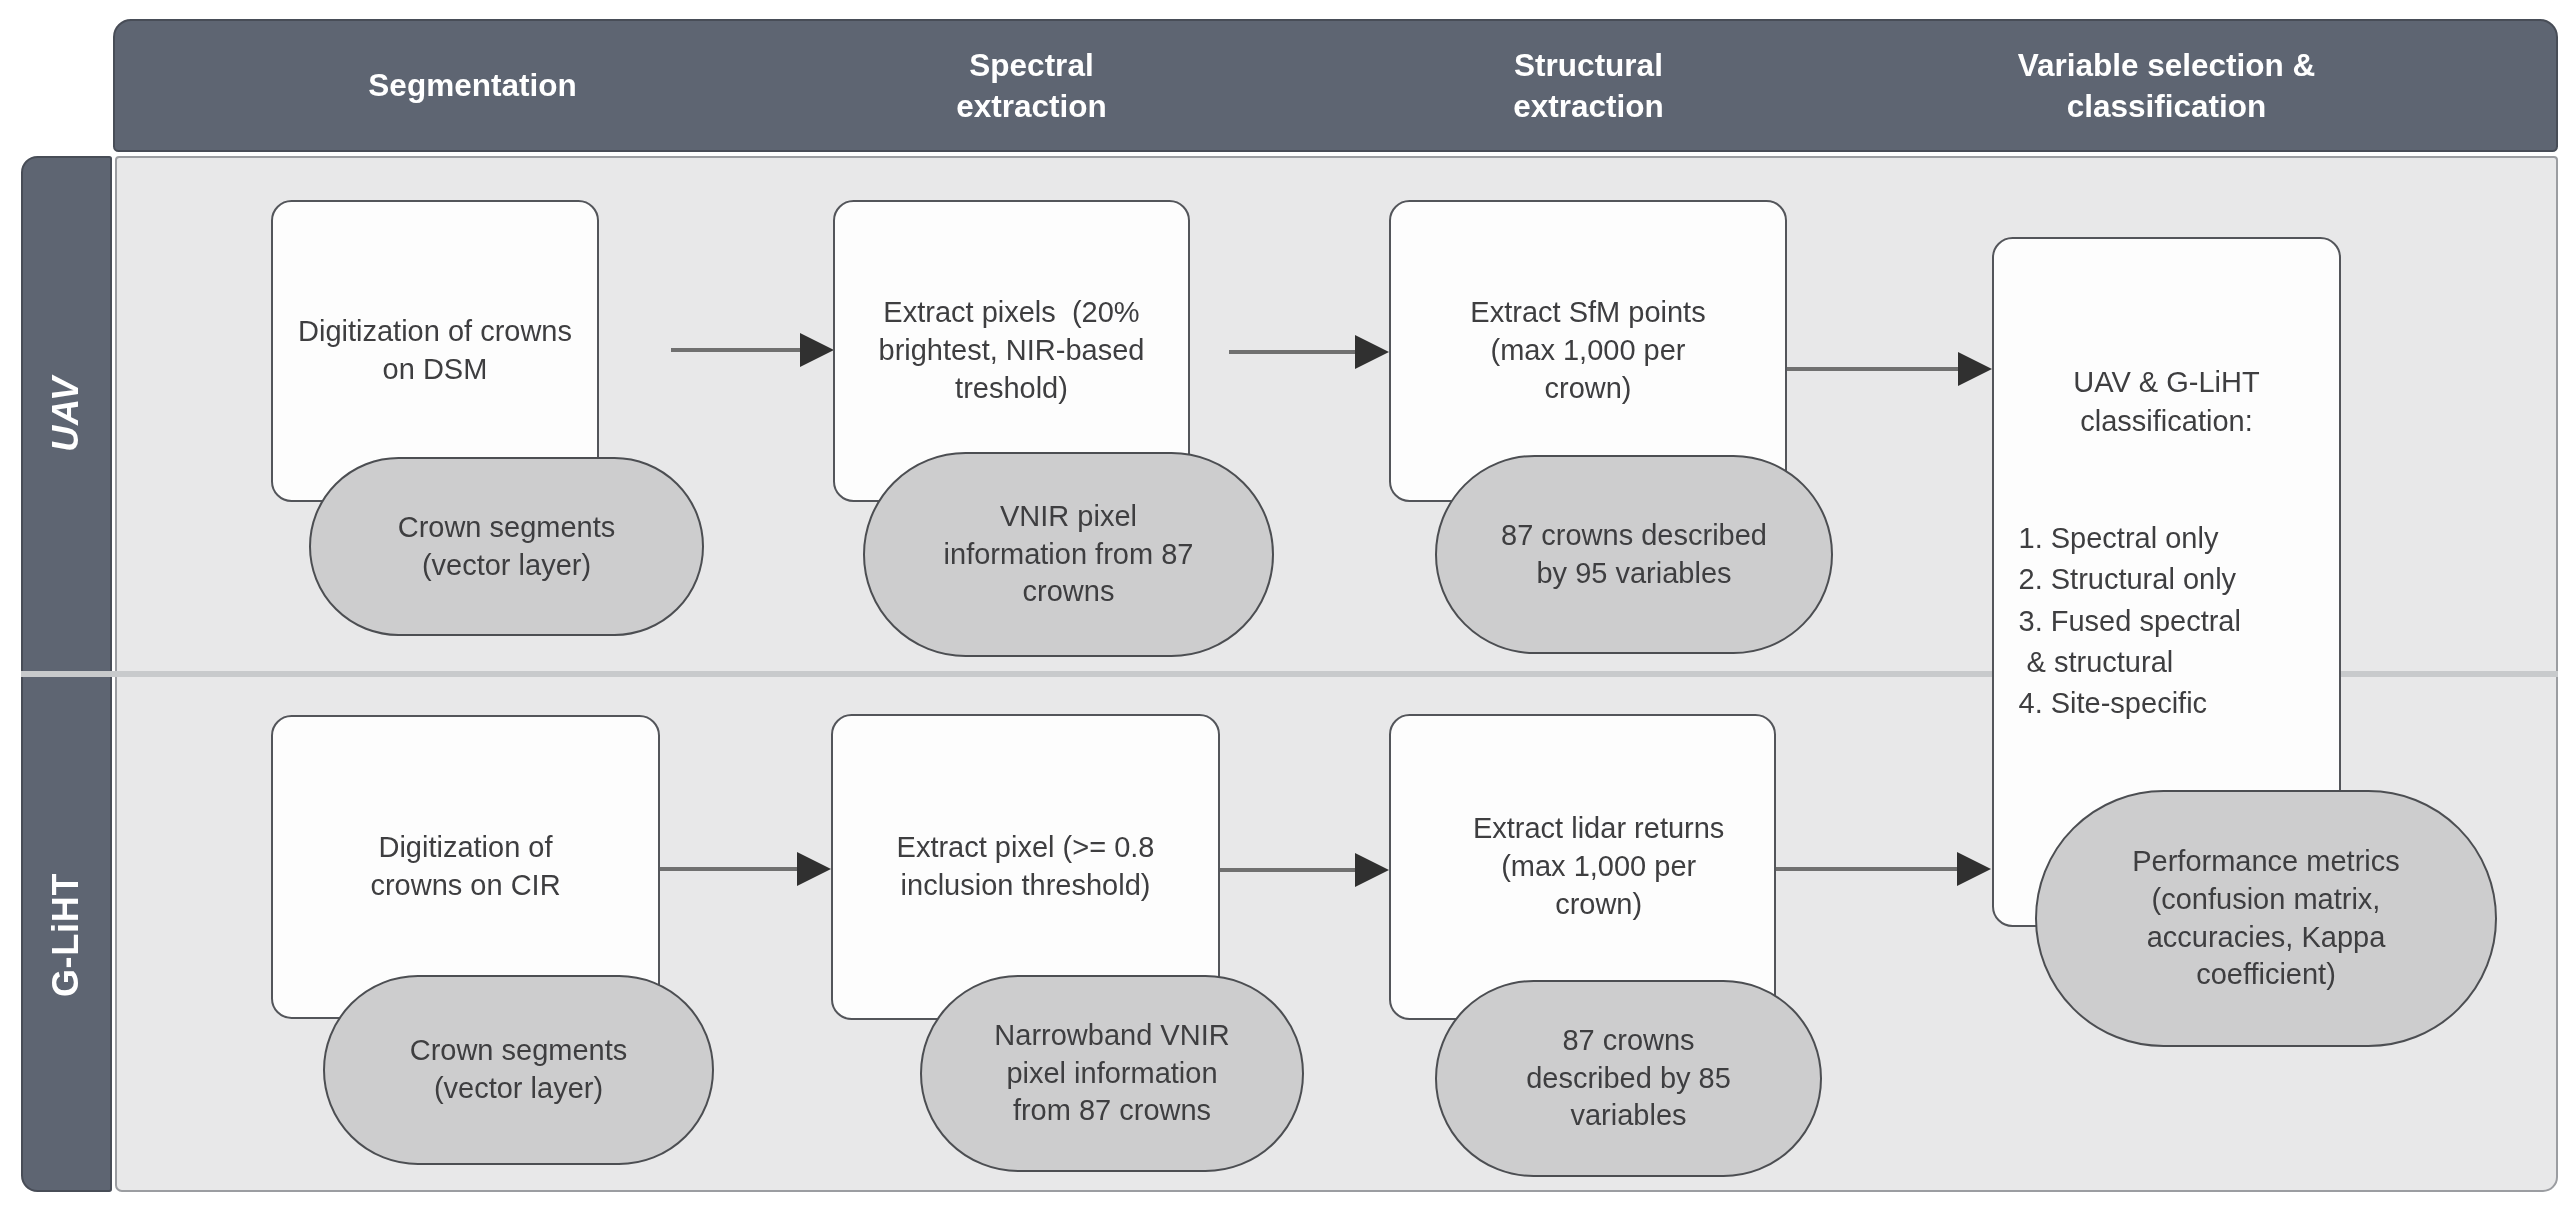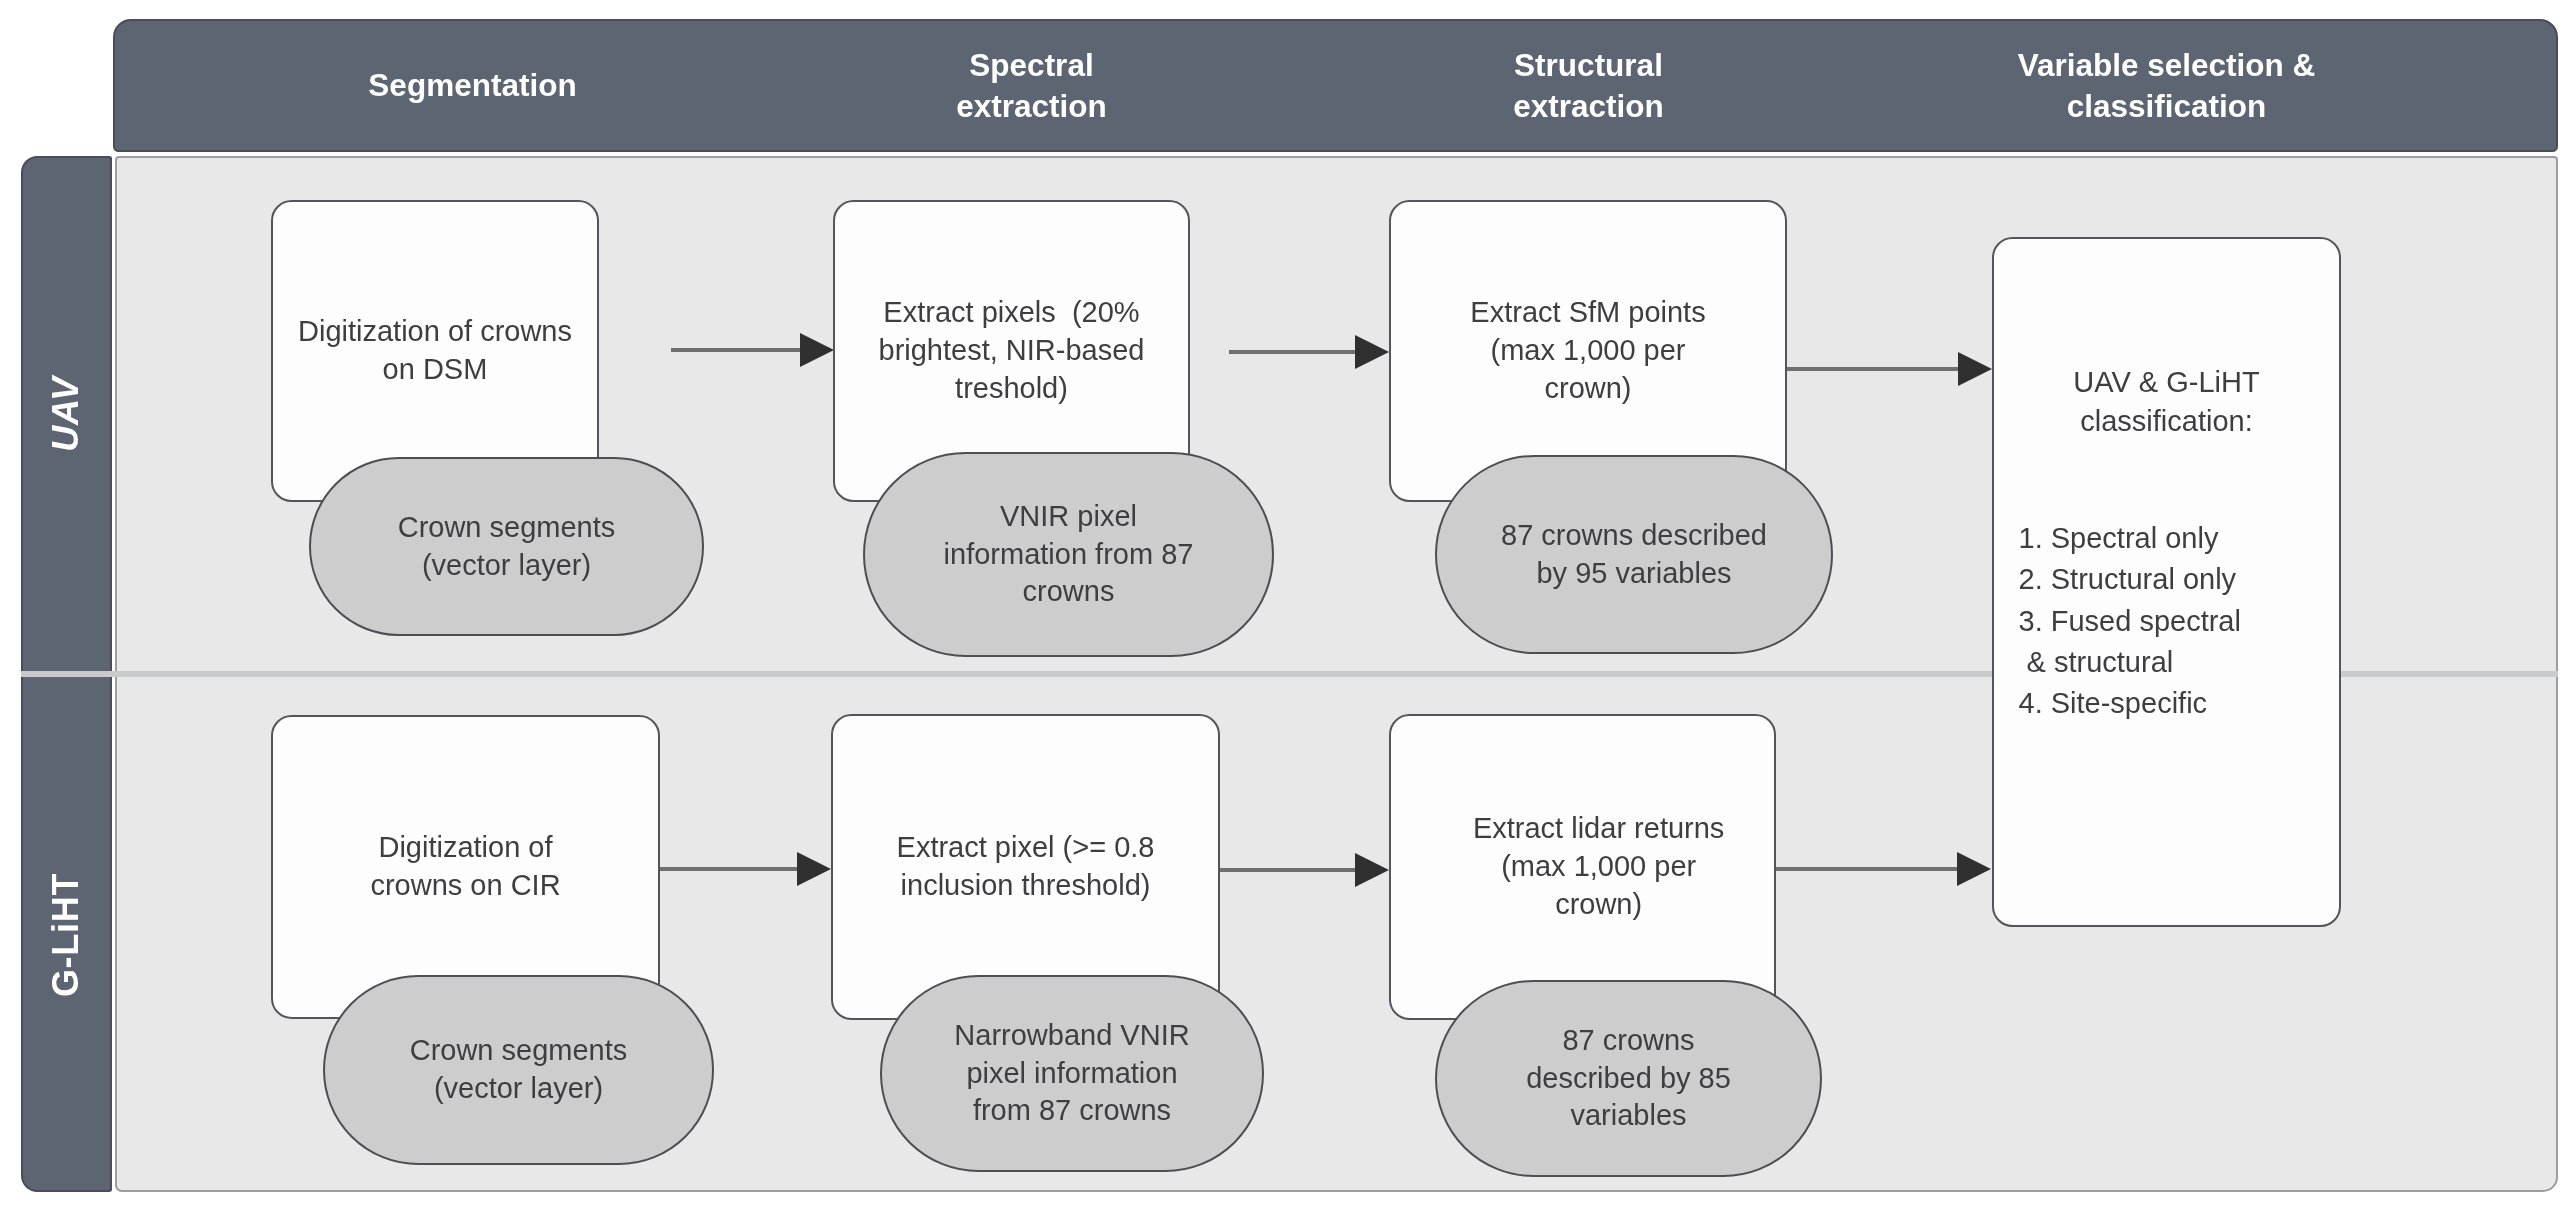--- a/index.html
+++ b/index.html
@@ -59,21 +59,21 @@
   .class-item{white-space:pre-wrap;}
 
   
   .onode{position:absolute;background:var(--output_ellipse);border:2.1px solid #4c4e52;border-radius:103px;
     display:flex;align-items:center;justify-content:center;text-align:center;font-size:29px;line-height:1.3;
     white-space:pre-wrap;z-index:4;padding:6.8px 20.5px;}
   .o-u1{left:309px;top:457px;width:395px;height:179px;}
   .o-u2{left:863px;top:452px;width:411px;height:205px;}
   .o-u3{left:1435px;top:455px;width:398px;height:199px;}
   .o-g1{left:323px;top:975px;width:391px;height:190px;}
-  .o-g2{left:880px;top:975px;width:384px;height:197px;}
+  .o-g2{left:920px;top:975px;width:384px;height:197px;}
   .o-g3{left:1435px;top:980px;width:387px;height:197px;}
   .o-perf{left:2035px;top:790px;width:462px;height:257px;border-radius:130px;z-index:5;}
 
   
   .arrow{position:absolute;z-index:2;}
   .arrow .line{position:absolute;left:0;top:15px;height:4.1px;background:var(--arrow_line);}
   .arrow .head{position:absolute;top:0;width:0;height:0;
     border-top:17px solid transparent;border-bottom:17px solid transparent;
     border-left:34px solid var(--arrow_head);}
   .a-u12{left:671px;top:333px;width:163px;height:34px;}
@@ -147,20 +147,24 @@
   <div class="onode o-u3">87 crowns described
 by 95 variables</div>
   <div class="onode o-g1">Crown segments
 (vector layer)</div>
   <div class="onode o-g2">Narrowband VNIR
 pixel information
 from 87 crowns</div>
   <div class="onode o-g3">87 crowns
 described by 85
 variables</div>
+  <div class="onode o-perf">Performance metrics
+(confusion matrix,
+accuracies, Kappa
+coefficient)</div>
 
   <div class="arrow a-u12">
     <div class="line"></div>
     <div class="head"></div>
   </div>
   <div class="arrow a-u23">
     <div class="line"></div>
     <div class="head"></div>
   </div>
   <div class="arrow a-u3c">

